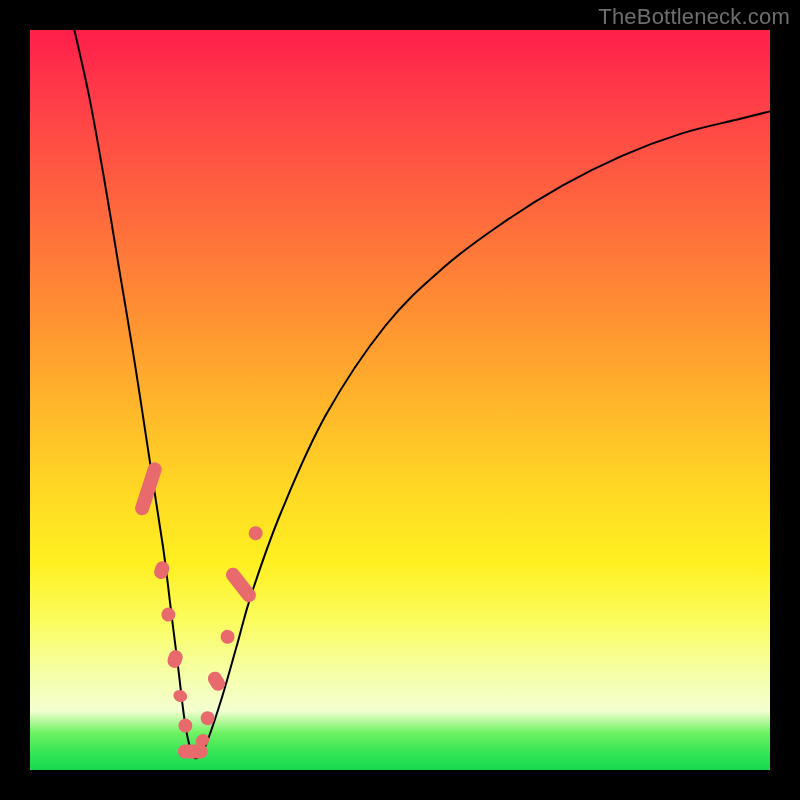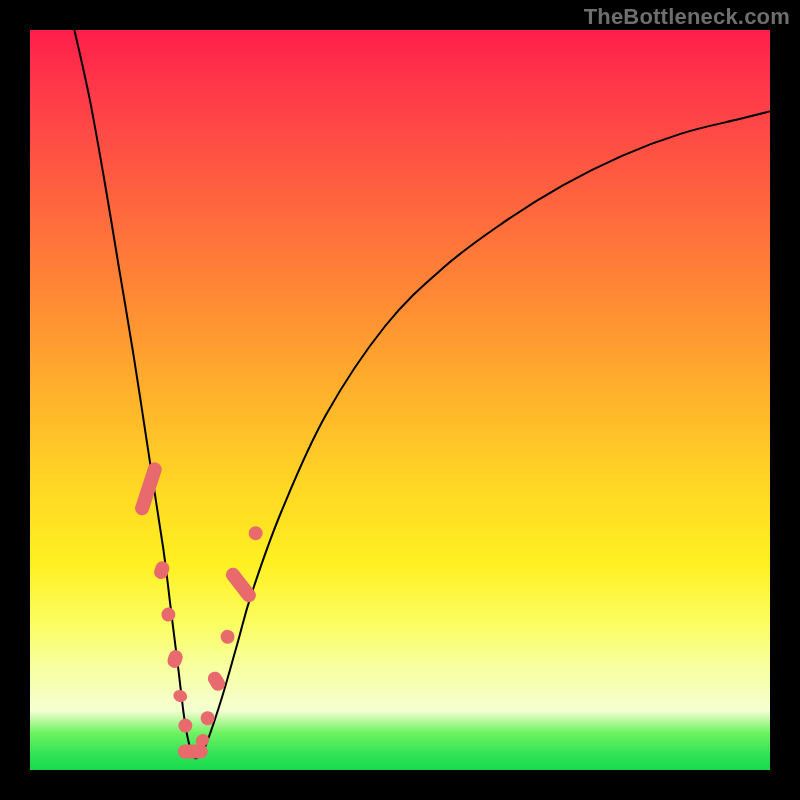--- a/index.html
+++ b/index.html
@@ -42,21 +42,21 @@
       #2fe356 98%,
       #17d94e 100%
     );
   }
   .watermark {
     position: absolute;
     top: 4px;
     right: 10px;
     color: #6e6e6e;
     font-size: 22px;
-    font-weight: 700;
+    font-weight: 400;
     letter-spacing: 0.2px;
   }
   svg.curve {
     position: absolute;
     top: 0;
     left: 0;
     width: 740px;
     height: 740px;
     overflow: visible;
   }

